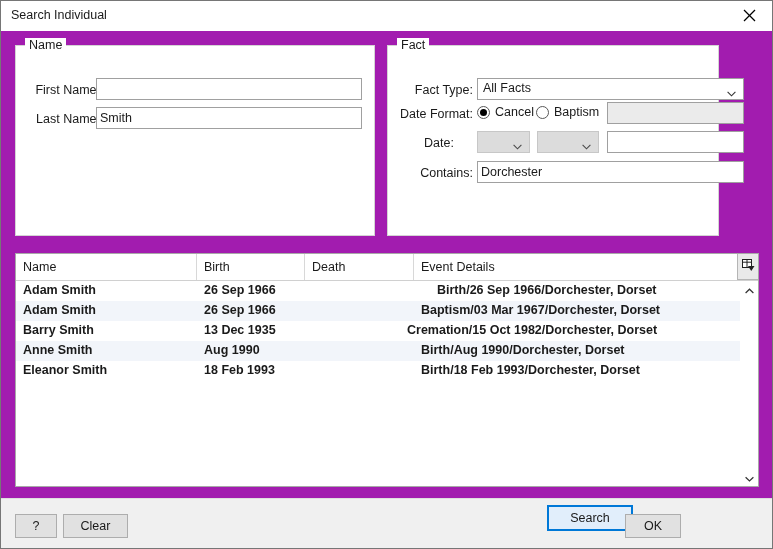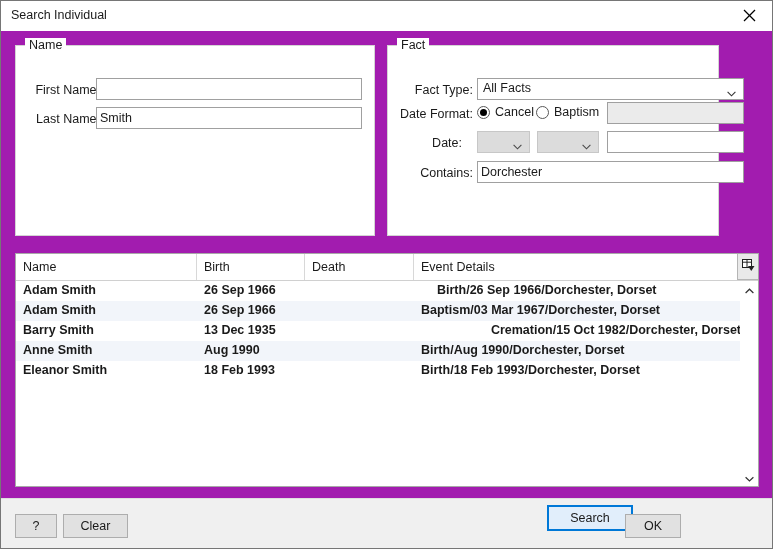--- a/index.html
+++ b/index.html
@@ -353,21 +353,21 @@
     <div class="radio-wrap" style="left:89px; top:57px;">
       <span class="radio-dot checked"></span>
       <span class="radio-label">Cancel</span>
     </div>
     <div class="radio-wrap" style="left:148px; top:57px;">
       <span class="radio-dot"></span>
       <span class="radio-label">Baptism</span>
     </div>
     <input class="textinput disabled" type="text" disabled="" style="left: 219px; top: 56px; width: 137px;" value="">
 
-    <div class="field-label" style="left:14px; top:90px; width:60px;">Date:</div>
+    <div class="field-label" style="left:21px; top:90px; width:60px;text-align:center;">Date:</div>
     <div class="combo disabled" style="left:89px; top:85px; width:53px;">
       <span class="combo-text"></span>
       <span class="chev">
         <svg width="9" height="6" viewBox="0 0 9 6">
           <polyline points="0.6,0.8 4.5,4.8 8.4,0.8" fill="none" stroke="#4a4a4a" stroke-width="1.1"></polyline>
         </svg>
       </span>
     </div>
     <div class="combo disabled" style="left:149px; top:85px; width:62px;">
       <span class="combo-text"></span>
@@ -413,21 +413,21 @@
         </div>
         <div class="row alt">
           <div class="cell" style="left: 0px; width: 181px;">Adam Smith</div>
           <div class="cell" style="left: 181px; width: 108px;">26 Sep 1966</div>
           <div class="cell" style="left: 289px; width: 109px;"></div>
           <div class="cell" style="left: 398px; width: 327px;">Baptism/03 Mar 1967/Dorchester, Dorset</div>
         </div>
         <div class="row">
           <div class="cell" style="left: 0px; width: 181px;">Barry Smith</div>
           <div class="cell" style="left: 181px; width: 108px;">13 Dec 1935</div>
-          <div class="cell" style="left: 398px; width: 327px; text-align: right;">Cremation/15 Oct 1982/Dorchester, Dorset</div>
+          <div class="cell" style="left: 384px; width: 327px;">Cremation/15 Oct 1982/Dorchester, Dorset</div>
         </div>
         <div class="row alt">
           <div class="cell" style="left: 0px; width: 181px;">Anne Smith</div>
           <div class="cell" style="left: 181px; width: 108px;">Aug 1990</div>
           <div class="cell" style="left: 289px; width: 109px;"></div>
           <div class="cell" style="left: 398px; width: 327px;">Birth/Aug 1990/Dorchester, Dorset</div>
         </div>
         <div class="row">
           <div class="cell" style="left: 0px; width: 181px;">Eleanor Smith</div>
           <div class="cell" style="left: 181px; width: 108px;">18 Feb 1993</div>

